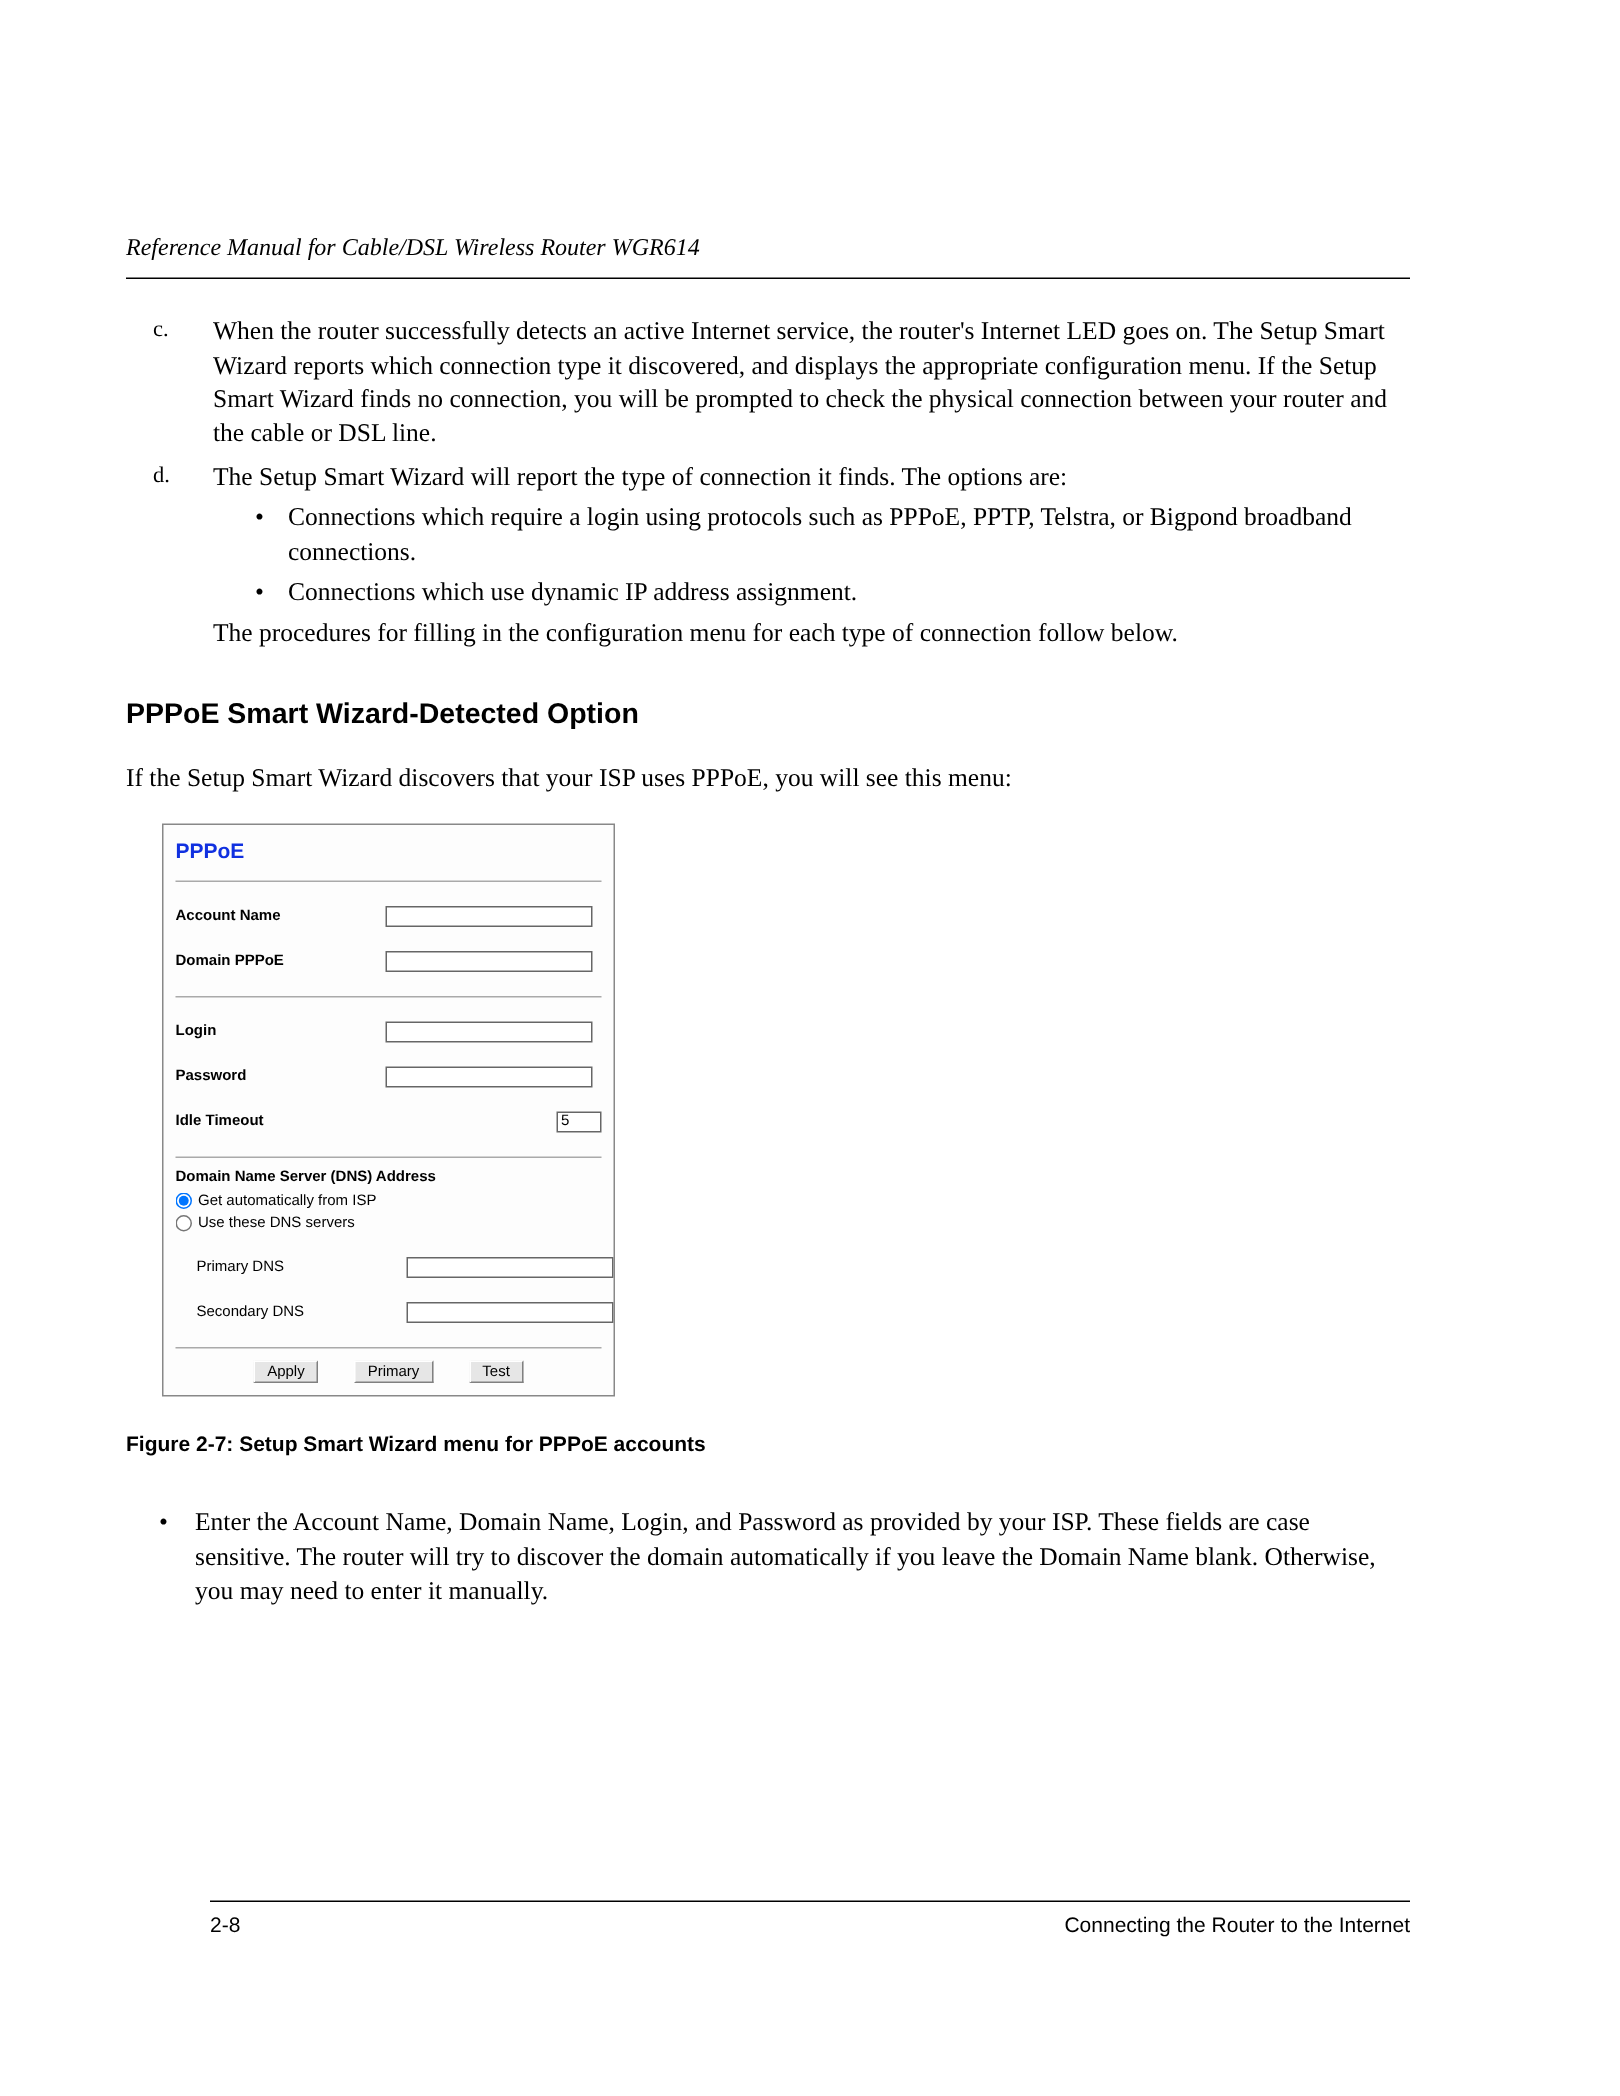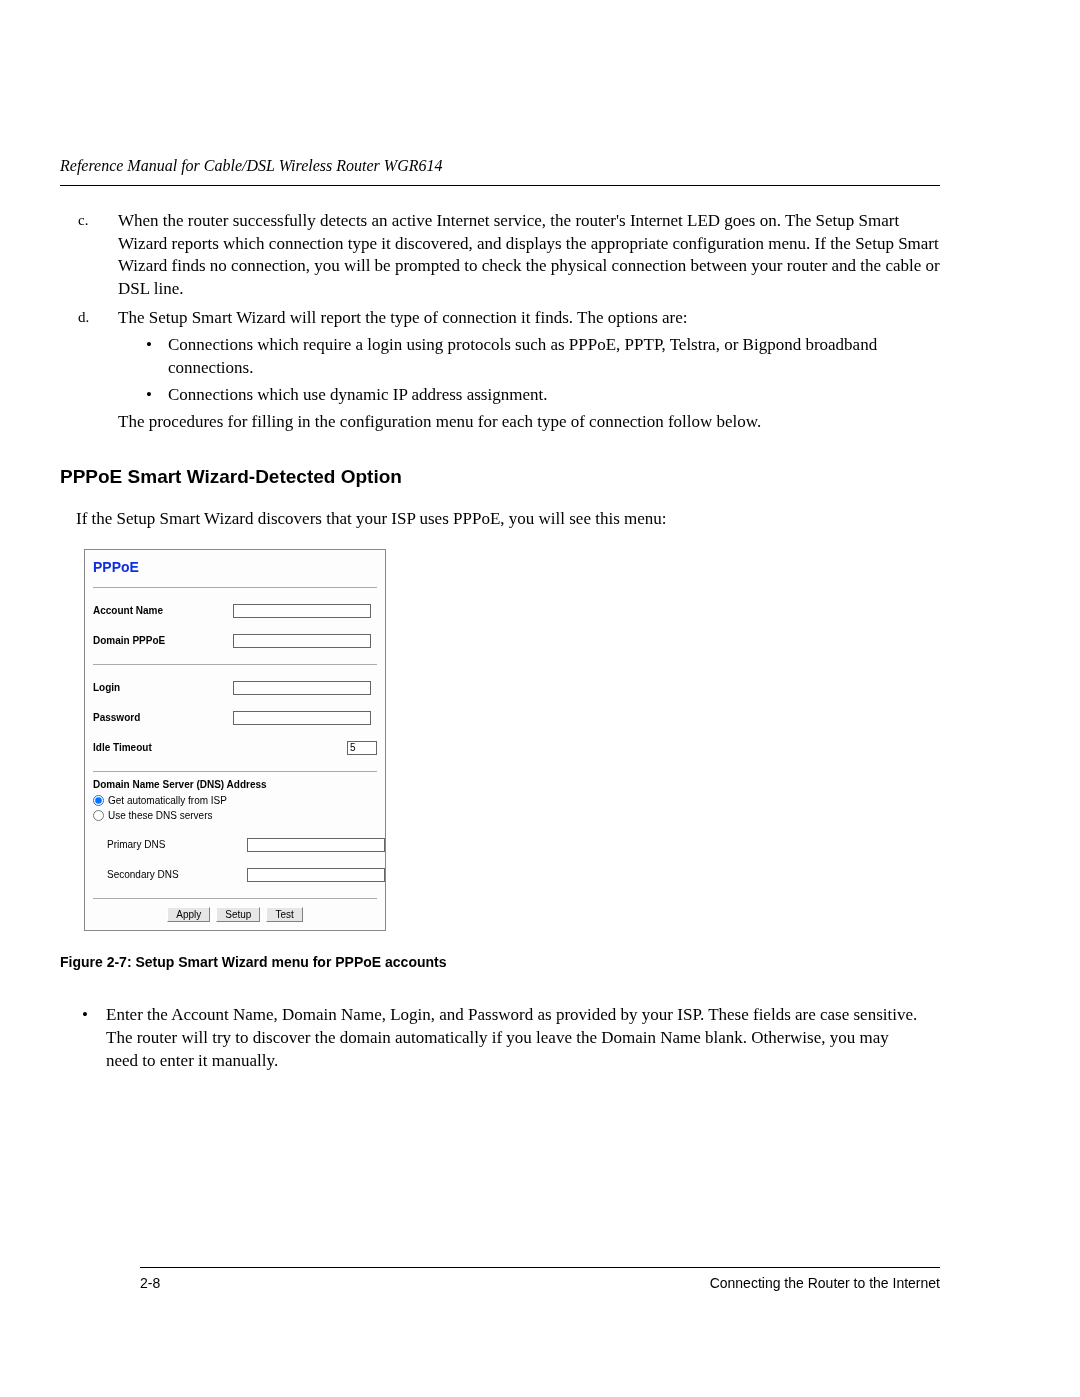--- a/index.html
+++ b/index.html
@@ -9,21 +9,21 @@
     font-family: "Times New Roman", Times, serif;
     color: #000;
     font-size: 17px;
     line-height: 1.35;
   }
   .page {
     width: 1080px;
     height: 1397px;
     position: relative;
     box-sizing: border-box;
-    padding: 155px 140px 0 60px;
+    padding: 155px 140px 0 84px;
   }
   .running-header {
     font-style: italic;
     font-size: 16px;
     padding-bottom: 6px;
   }
   .hr-top {
     border: none;
     border-top: 1.5px solid #000;
     margin: 2px 0 24px 0;
@@ -63,21 +63,21 @@
     left: 0;
     top: 0;
   }
   .section-h2 {
     font-family: Arial, Helvetica, sans-serif;
     font-weight: bold;
     font-size: 19px;
     margin: 30px 0 18px 0;
   }
   .intro-p {
-    margin: 0 0 18px 16px;
+    margin: 0 0 18px 0;
   }
 
   
   .fig-wrap {
     margin: 14px 0 6px 24px;
   }
   .form-panel {
     width: 284px;
     border: 1px solid #888;
     background: #fdfdfd;
@@ -151,21 +151,21 @@
     margin: 1px 0;
   }
   .radio-row input[type=radio] {
     margin: 0 4px 0 0;
     width: 11px;
     height: 11px;
   }
   .btn-row {
     display: flex;
     justify-content: center;
-    gap: 6px;
+    gap: 24px;
     margin-top: 8px;
   }
   .btn {
     font-family: Arial, Helvetica, sans-serif;
     font-size: 10px;
     padding: 1px 8px;
     background: #e6e6e6;
     border: 1px solid #808080;
     border-top-color: #fff;
     border-left-color: #fff;
@@ -288,21 +288,21 @@
       </div>
       <div class="frow">
         <div class="flabel-n">Secondary DNS</div>
         <input class="finput-dns" type="text" value="" style="">
       </div>
 
       <hr class="form-sep">
 
       <div class="btn-row">
         <button class="btn">Apply</button>
-        <button class="btn">Setup</button>
+        <button class="btn">Primary</button>
         <button class="btn">Test</button>
       </div>
     </div>
   </div>
 
   <div class="fig-caption">Figure 2-7:  Setup Smart Wizard menu for PPPoE accounts</div>
 
   <ul class="bottom-bullets">
     <li>Enter the Account Name, Domain Name, Login, and Password as provided by your ISP. These fields are case sensitive. The router will try to discover the domain automatically if you leave the Domain Name blank. Otherwise, you may need to enter it manually.</li>
   </ul>

